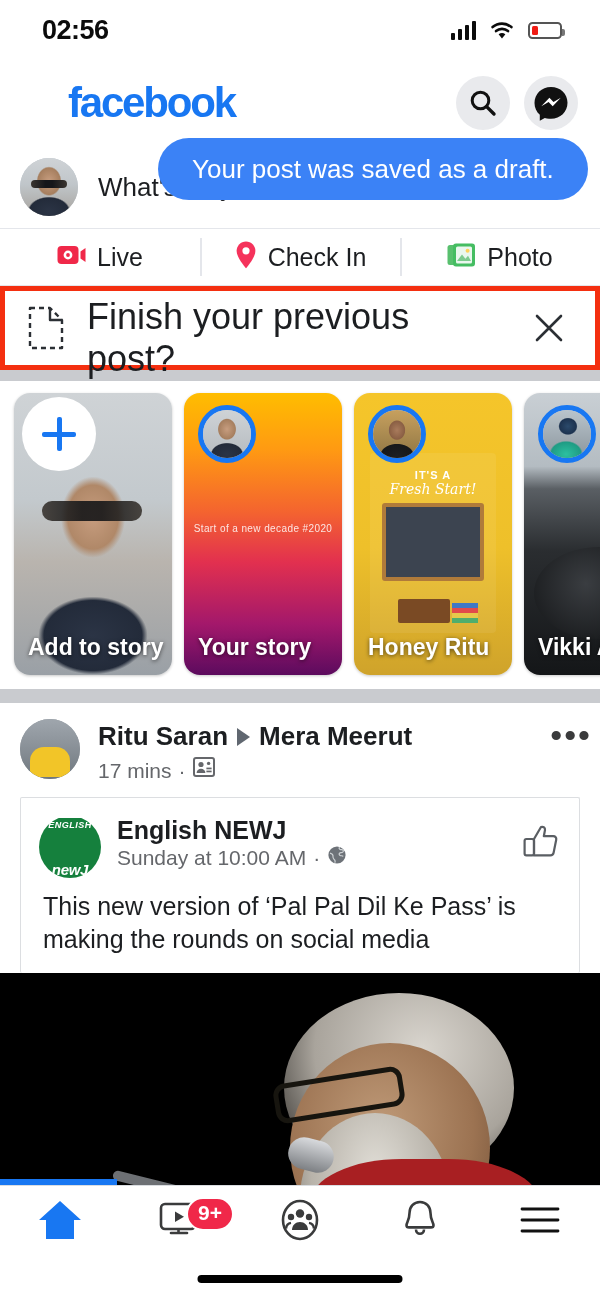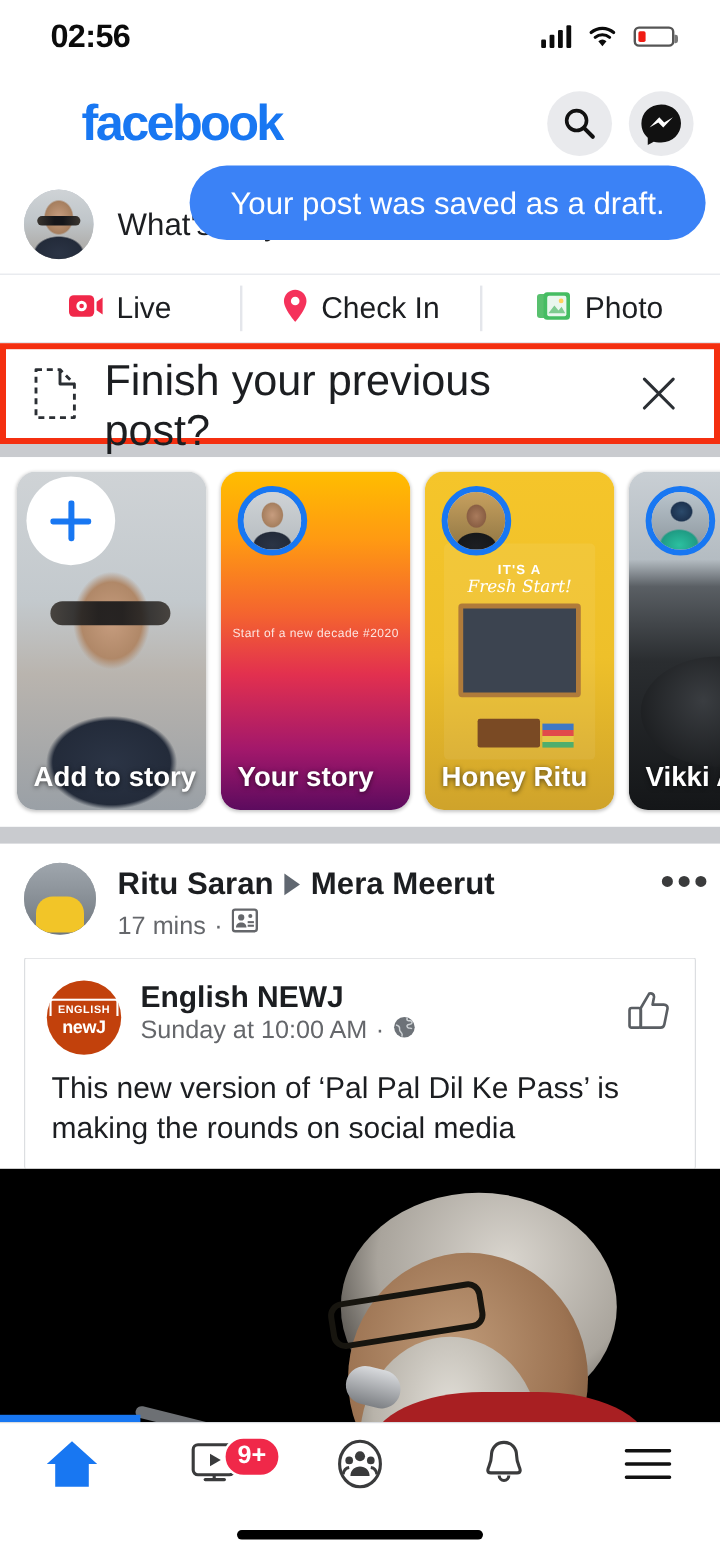--- a/index.html
+++ b/index.html
@@ -126,22 +126,22 @@
     background:#9aa0a6; }
   .post-meta { flex:1; padding-top:2px; }
   .post-names { font-size:26px; font-weight:700; color:#1c1e21; display:flex; align-items:center; gap:9px; }
   .tri { width:0;height:0;border-left:13px solid #606770;border-top:9px solid transparent;border-bottom:9px solid transparent; }
   .post-sub { font-size:21px; color:#65676b; display:flex; align-items:flex-end; gap:7px; margin-top:4px; }
   .dots { font-size:34px; color:#3a3b3c; letter-spacing:2px; line-height:.4; padding-top:10px; }
 
   
   .shared { margin:6px 20px 0 20px; border:1.5px solid #dcdee1; border-bottom:none; border-radius:2px; }
   .shared-head { display:flex; align-items:flex-start; padding:18px 18px 4px 18px; gap:16px; }
-  .newj-logo { width:62px; height:62px; border-radius:50%; background:#c2410c; flex:none;
-    display:flex; flex-direction:column; align-items:center; justify-content:center; color:#fff; }
+  .newj-logo { width:62px; height:62px; border-radius:50%; background:#15803d; flex:none;
+    display:flex; flex-direction:column; align-items:center; justify-content:space-between; color:#fff;font-style:italic; }
   .newj-t { font-size:9px; font-weight:700; letter-spacing:.5px; border:2px solid #fff;
     border-bottom:none; padding:2px 5px 1px; border-radius:3px 3px 0 0; }
   .newj-b { font-size:15px; font-weight:700; letter-spacing:-.3px; margin-top:1px; }
   .shared-name { font-size:25px; font-weight:700; color:#1c1e21; }
   .shared-time { font-size:21px; color:#65676b; display:flex; align-items:center; gap:7px; margin-top:0; }
   .thumb-ico { width:38px; height:40px; flex:none; margin-top:6px; }
   .shared-body { padding:8px 22px 18px 22px; font-size:25px; line-height:1.3; color:#1c1e21; }
   .post-media { height:250px; background:#000; position:relative; overflow:hidden; }
   .singer-head { position:absolute; right:110px; bottom:-30px; width:200px; height:210px; border-radius:50%;
     background:radial-gradient(ellipse at 45% 40%, #bf9a78 0%, #9c7352 60%, #6b4b33 100%); }

